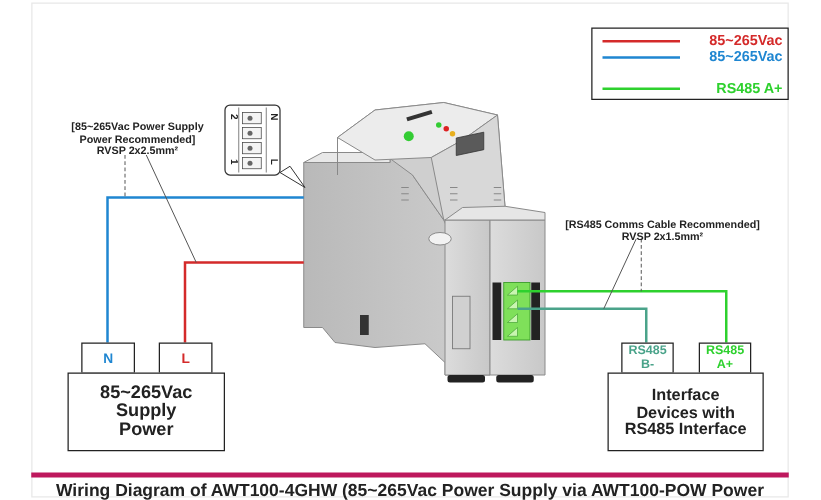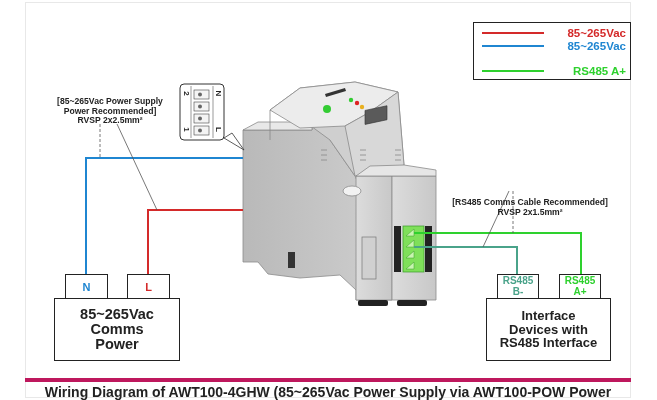--- a/index.html
+++ b/index.html
@@ -132,39 +132,39 @@
     <span class="legend-label" style="color:#2ed12e">RS485 A+</span>
   </div>
 </div>
 
 <div class="txt" style="left:30px;top:83px;width:160px;font-size:8.6px;margin-top:14px;">
   <div>[85~265Vac Power Supply</div>
   <div>Power Recommended]</div>
   <div>RVSP 2x2.5mm²</div>
 </div>
 
-<div class="txt" style="left:440px;top:175px;width:180px;font-size:8.6px;margin-top:23px;">
+<div class="txt" style="left:440px;top:175px;width:180px;font-size:8.6px;">
   <div>[RS485 Comms Cable Recommended]</div>
   <div>RVSP 2x1.5mm²</div>
 </div>
 
 <div class="txt" style="left:181px;top:89px;width:10px;font-size:8px;transform:rotate(90deg);">2</div>
 <div class="txt" style="left:181px;top:125px;width:10px;font-size:8px;transform:rotate(90deg);">1</div>
 <div class="txt" style="left:213px;top:89px;width:10px;font-size:8px;transform:rotate(90deg);">N</div>
 <div class="txt" style="left:213px;top:125px;width:10px;font-size:8px;transform:rotate(90deg);">L</div>
 
 <div class="box" style="left:65px;top:274px;width:43px;height:25px;font-size:11px;color:#1f86d1;">
   <span>N</span>
 </div>
 <div class="box" style="left:127px;top:274px;width:43px;height:25px;font-size:11px;color:#d42a2a;">
   <span>L</span>
 </div>
 <div class="box" style="left:54px;top:298px;width:126px;height:63px;font-size:14.5px;color:#222;flex-direction:column;line-height:1.05;">
   <div>85~265Vac</div>
-  <div>Comms</div>
+  <div>Supply</div>
   <div>Power</div>
 </div>
 
 <div class="box" style="left:497px;top:274px;width:42px;height:25px;font-size:10px;color:#4aa38a;flex-direction:column;line-height:1.05;">
   <div>RS485</div>
   <div>B-</div>
 </div>
 <div class="box" style="left:559px;top:274px;width:42px;height:25px;font-size:10px;color:#2ed12e;flex-direction:column;line-height:1.05;">
   <div>RS485</div>
   <div>A+</div>

